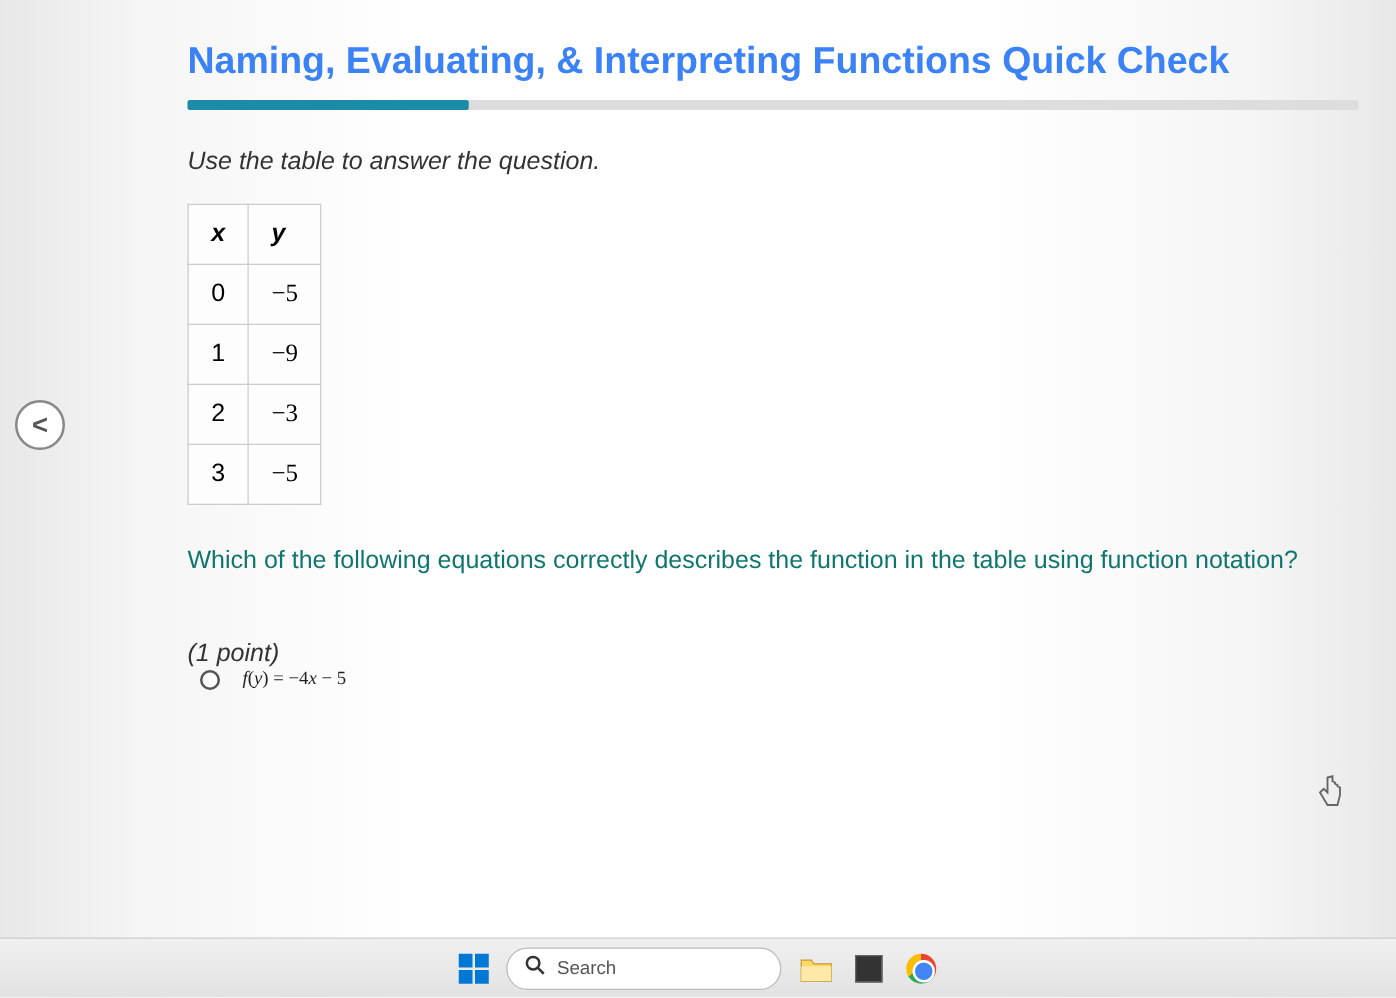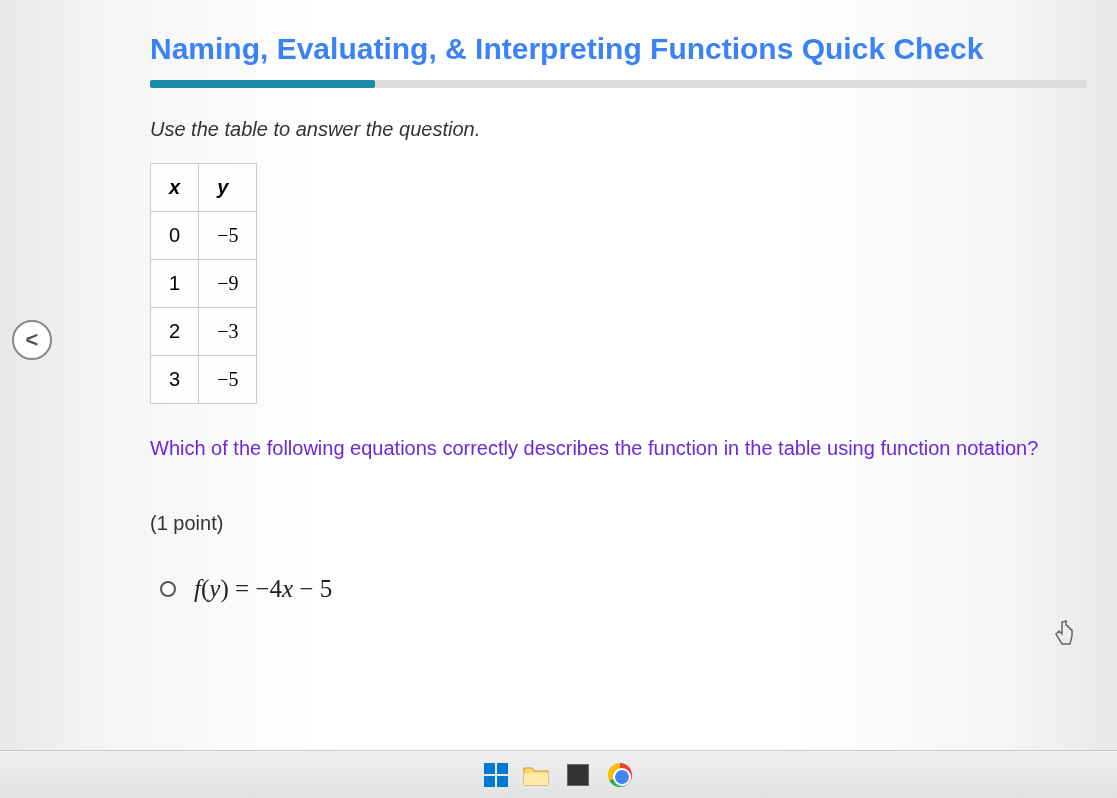--- a/index.html
+++ b/index.html
@@ -52,28 +52,28 @@
       font-size: 20px;
       background: #fdfdfd;
     }
     .data-table th {
       font-weight: 700;
       font-style: italic;
     }
     .data-table td:first-child { min-width: 40px; }
     .question {
       font-size: 20px;
-      color: #6d28d9;
+      color: #0f766e;
       margin-bottom: 50px;
       line-height: 1.4;
     }
     .points {
+      font-style: italic;
       font-size: 20px;
       color: #333;
-      margin-bottom: 40px;
     }
     .options {
       margin-left: 10px;
     }
     .option {
       display: flex;
       align-items: center;
       margin-bottom: 30px;
       font-size: 20px;
       color: #222;
@@ -81,21 +81,21 @@
     .radio {
       width: 16px;
       height: 16px;
       border: 2px solid #555;
       border-radius: 50%;
       margin-right: 18px;
       background: #fff;
     }
     .math {
       font-family: 'Times New Roman', serif;
-      font-size: 25px;
+      font-size: 15px;
     }
     .math .fn { font-style: italic; }
     .nav-prev {
       position: absolute;
       left: 12px;
       top: 320px;
       width: 40px;
       height: 40px;
       border: 2px solid #888;
       border-radius: 50%;
@@ -239,20 +239,29 @@
     </svg>
 </div>
 
 <div class="taskbar">
   <div class="start-icon">
     <div></div>
       <div></div>
       <div></div>
       <div></div>
   </div>
+  <div class="search-box">
+    <span class="mag">
+      <svg width="16" height="16" viewBox="0 0 16 16">
+          <circle cx="6.5" cy="6.5" r="5" fill="none" stroke="#333" stroke-width="2"></circle>
+          <line x1="10.5" y1="10.5" x2="15" y2="15" stroke="#333" stroke-width="2"></line>
+        </svg>
+    </span>
+    <span class="label">Search</span>
+  </div>
   <div class="tb-icon tb-explorer">
     <svg width="26" height="22" viewBox="0 0 26 22">
         <path d="M1 4 h8 l2 3 h14 v14 h-24 z" fill="#ffd86b" stroke="#c79a2a"></path>
         <rect x="1" y="9" width="24" height="12" fill="#ffe9a8"></rect>
       </svg>
   </div>
   <div class="tb-icon">
     <div class="tb-dark"></div>
   </div>
   <div class="tb-icon">

